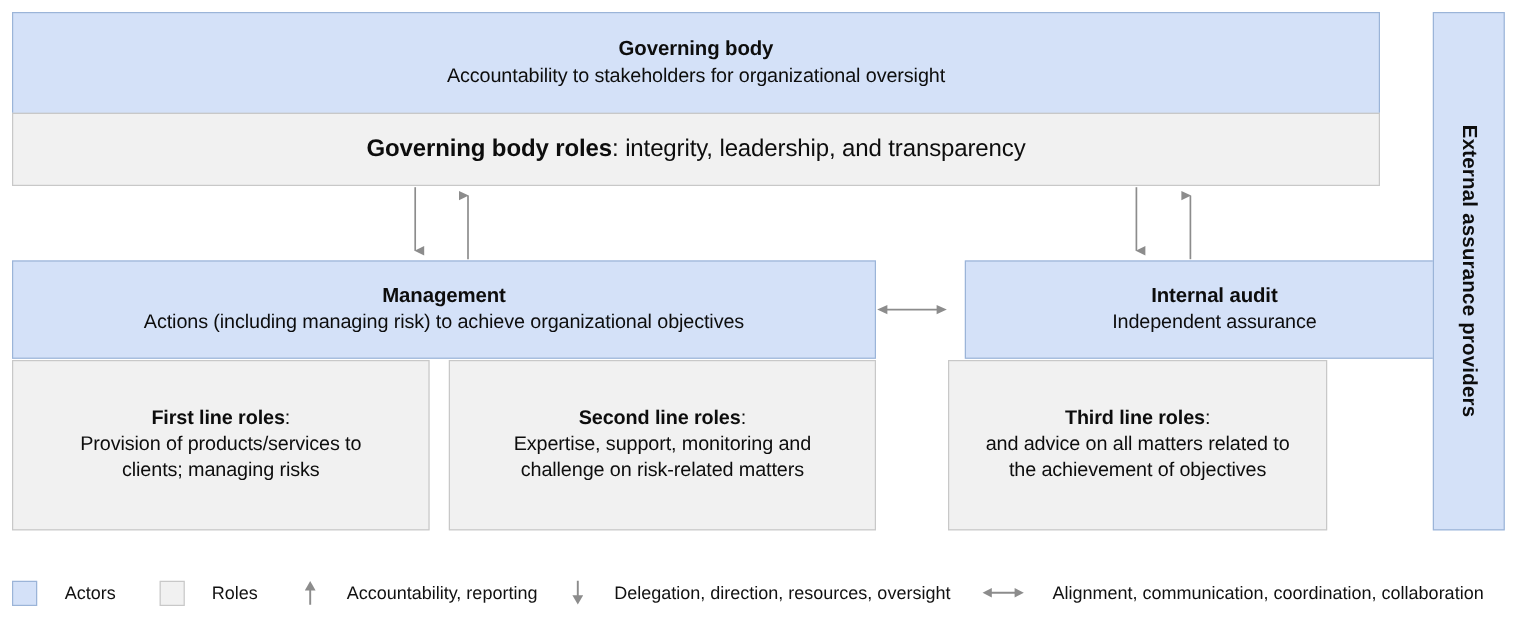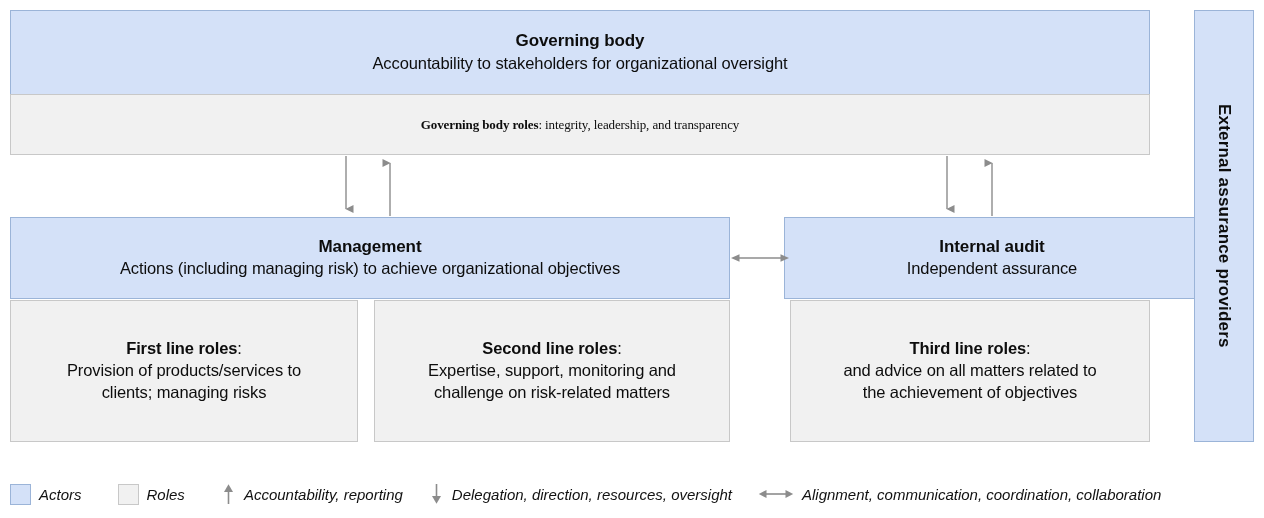--- a/index.html
+++ b/index.html
@@ -36,38 +36,37 @@
   .title{
     font-weight:bold;
     font-size:17px;
     letter-spacing:-0.1px;
   }
   .subtitle{
     font-size:16.5px;
     letter-spacing:-0.1px;
   }
   .inline-roles{
-    font-size:13px;
+    font-size:20px;
     letter-spacing:-0.1px;
-    font-family:Liberation Serif, serif;
   }
   .inline-roles b{font-weight:bold;}
 
   
   #gov-actor{left:10px;top:10px;width:1140px;height:85px;}
   #gov-roles{left:10px;top:94px;width:1140px;height:61px;}
 
   
   #mgmt-actor{left:10px;top:217px;width:720px;height:82px;}
   #first-line{left:10px;top:300px;width:348px;height:142px;}
   #second-line{left:374px;top:300px;width:356px;height:142px;}
 
   
-  #ia-actor{left:784px;top:217px;width:416px;height:82px;}
-  #third-line{left:790px;top:300px;width:360px;height:142px;}
+  #ia-actor{left:804px;top:217px;width:416px;height:82px;}
+  #third-line{left:790px;top:300px;width:316px;height:142px;}
 
   
   #external{
     left:1194px;top:10px;width:60px;height:432px;
   }
   #external .vtext{
     writing-mode:vertical-rl;
     text-orientation:mixed;
     font-weight:bold;
     font-size:17px;
@@ -90,21 +89,21 @@
     color:#111;
     white-space:nowrap;
   }
   .legend-item{display:flex;align-items:center;}
   .swatch{
     width:21px;height:21px;box-sizing:border-box;
     display:inline-block;
   }
   .swatch.actors{background:#d4e1f8;border:1px solid #9bb4d8;}
   .swatch.roles{background:#f1f1f1;border:1px solid #c8c8c8;}
-  .legend-label{margin-left:8px;font-style:italic;}
+  .legend-label{margin-left:23px;}
   .legend-gap{width:36px;}
   .legend-gap-sm{width:26px;}
   .legend-arrow{width:15px;height:22px;display:inline-block;}
   .legend-arrow-h{width:36px;height:14px;display:inline-block;}
 </style>
 </head>
 <body>
 
 <div id="stage">
 

